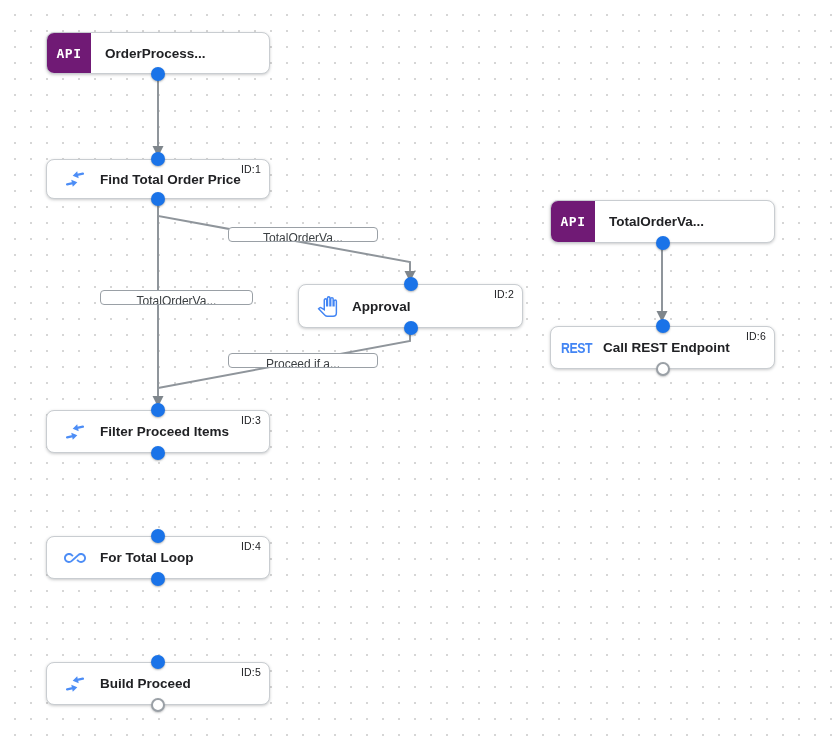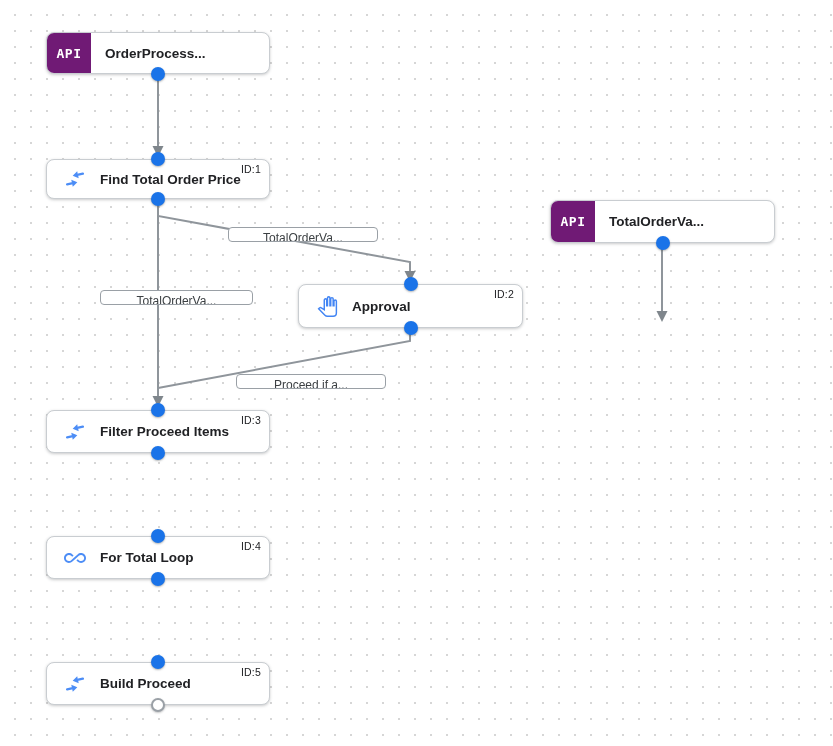--- a/index.html
+++ b/index.html
@@ -56,21 +56,21 @@
   #n-find    {left:46px;top:159px;width:224px;height:40px;}
   #n-approve {left:298px;top:284px;width:225px;height:44px;}
   #n-filter  {left:46px;top:410px;width:224px;height:43px;}
   #n-each    {left:46px;top:536px;width:224px;height:43px;}
   #n-build   {left:46px;top:662px;width:224px;height:43px;}
   #n-report  {left:550px;top:200px;width:225px;height:43px;}
   #n-rest    {left:550px;top:326px;width:225px;height:43px;}
   
   #l-cond1{left:228px;top:227px;width:150px;}
   #l-cond2{left:100px;top:290px;width:153px;}
-  #l-cond3{left:228px;top:374px;width:150px;margin-left:8px;}
+  #l-cond3{left:228px;top:353px;width:150px;}
 </style>
 </head>
 <body>
 
 <div class="canvas">
 
   <svg class="edges" width="833" height="746">
     <path class="edge-line" d="M158 74 L158 147"></path>
     <polygon class="arrow" points="152.5,146 163.5,146 158,157"></polygon>
     <path class="edge-line" d="M158 201 L158 397"></path>
@@ -166,14 +166,21 @@
     <span class="dot dot-top dot-blue"></span>
     <span class="dot dot-bottom dot-open"></span>
   </div>
 
   <div class="node trigger" id="n-report">
     <div class="badge-api">API</div>
     <span class="node-title">TotalOrderVa...</span>
     <span class="dot dot-bottom dot-blue"></span>
   </div>
 
+  <div class="node rest-node" id="n-rest">
+    <span class="badge-rest">REST</span>
+    <span class="node-title">Call REST Endpoint</span>
+    <span class="node-id">ID:6</span>
+    <span class="dot dot-top dot-blue"></span>
+    <span class="dot dot-bottom dot-open"></span>
+  </div>
 
 </div>
 
 </body></html>

